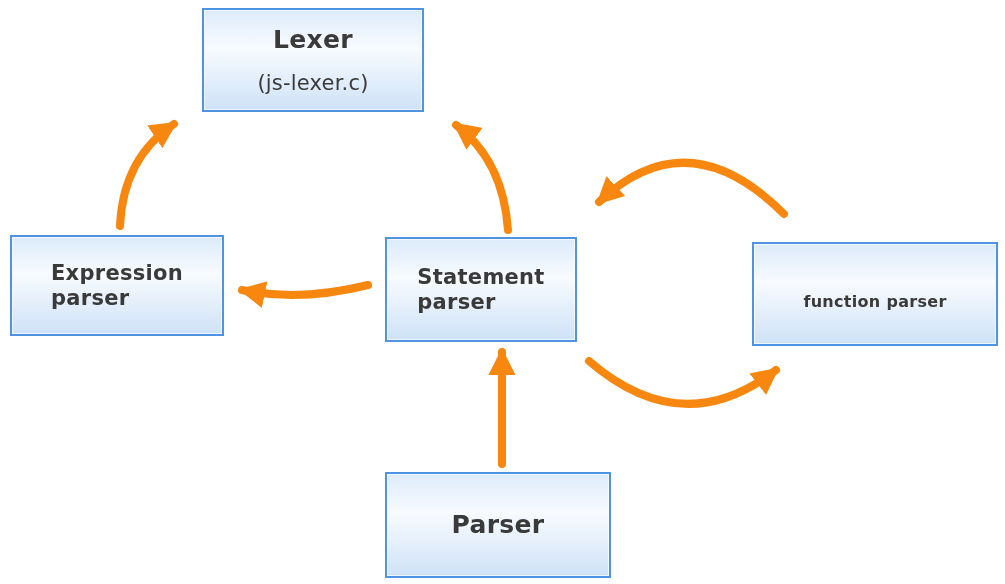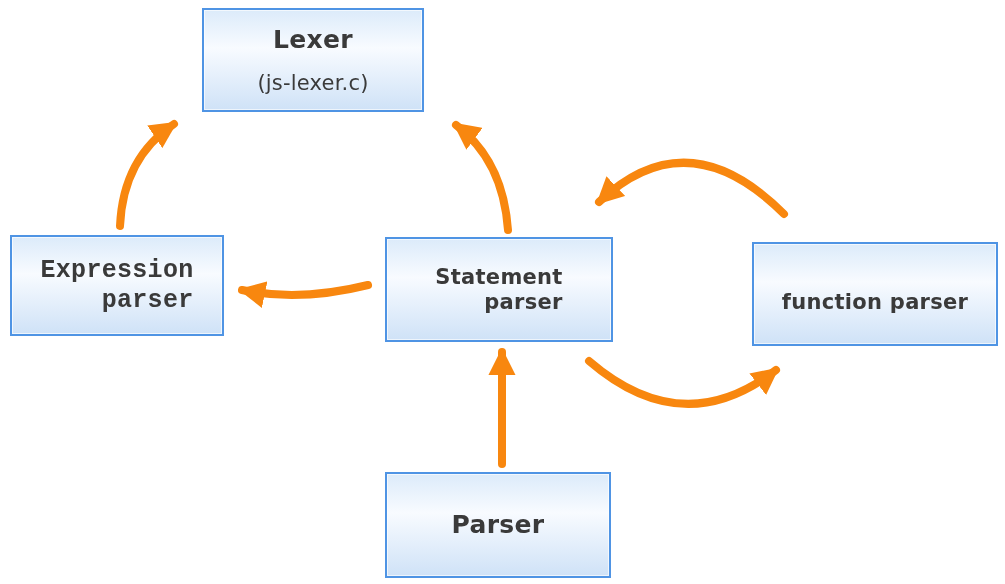--- a/index.html
+++ b/index.html
@@ -38,47 +38,47 @@
     border: 2px solid var(--box-border);
     background: linear-gradient(180deg,
       var(--box-fill-top) 0%,
       var(--box-fill-mid) 38%,
       var(--box-fill-bottom) 100%);
     box-shadow: inset 0 0 0 1px rgba(255,255,255,0.65);
     display: flex;
     flex-direction: column;
     align-items: center;
     justify-content: center;
-    text-align: right;
+    text-align: left;
     color: var(--text);
     gap: 17px;
   }
   .node .title {
     font-weight: 700;
     white-space: pre-line;
     line-height: 1.18;
     letter-spacing: 0.3px;
   }
   .node .subtitle {
     font-weight: 400;
     letter-spacing: 0.2px;
   }
   #node-lexer            { left: 202px; top: 8px;   width: 222px; height: 104px; }
   #node-expression       { left: 10px;  top: 235px; width: 214px; height: 101px; }
-  #node-statement        { left: 385px; top: 237px; width: 228px; height: 105px; }
+  #node-statement        { left: 385px; top: 237px; width: 192px; height: 105px; }
   #node-function         { left: 752px; top: 242px; width: 246px; height: 104px; }
   #node-parser           { left: 385px; top: 472px; width: 226px; height: 106px; }
 
   #node-lexer .title       { font-size: 25px; }
   #node-lexer .subtitle    { font-size: 21px; }
-  #node-expression .title  { font-size: 25px; font-family: Liberation Mono, monospace; }
+  #node-expression .title  { font-size: 21px; }
   #node-expression .subtitle { font-size: 18px; }
   #node-statement .title   { font-size: 21px; }
   #node-statement .subtitle { font-size: 18px; }
-  #node-function .title    { font-size: 21px; margin-top: 16px; }
+  #node-function .title    { font-size: 16px; margin-top: 16px; }
   #node-function .subtitle { font-size: 17px; }
   #node-parser .title      { font-size: 25px; }
   #node-parser .subtitle   { font-size: 17px; }
 </style>
 </head>
 <body>
 
 <div id="canvas">
 
   <svg id="arrow-layer" viewBox="0 0 1005 584" xmlns="http://www.w3.org/2000/svg">

